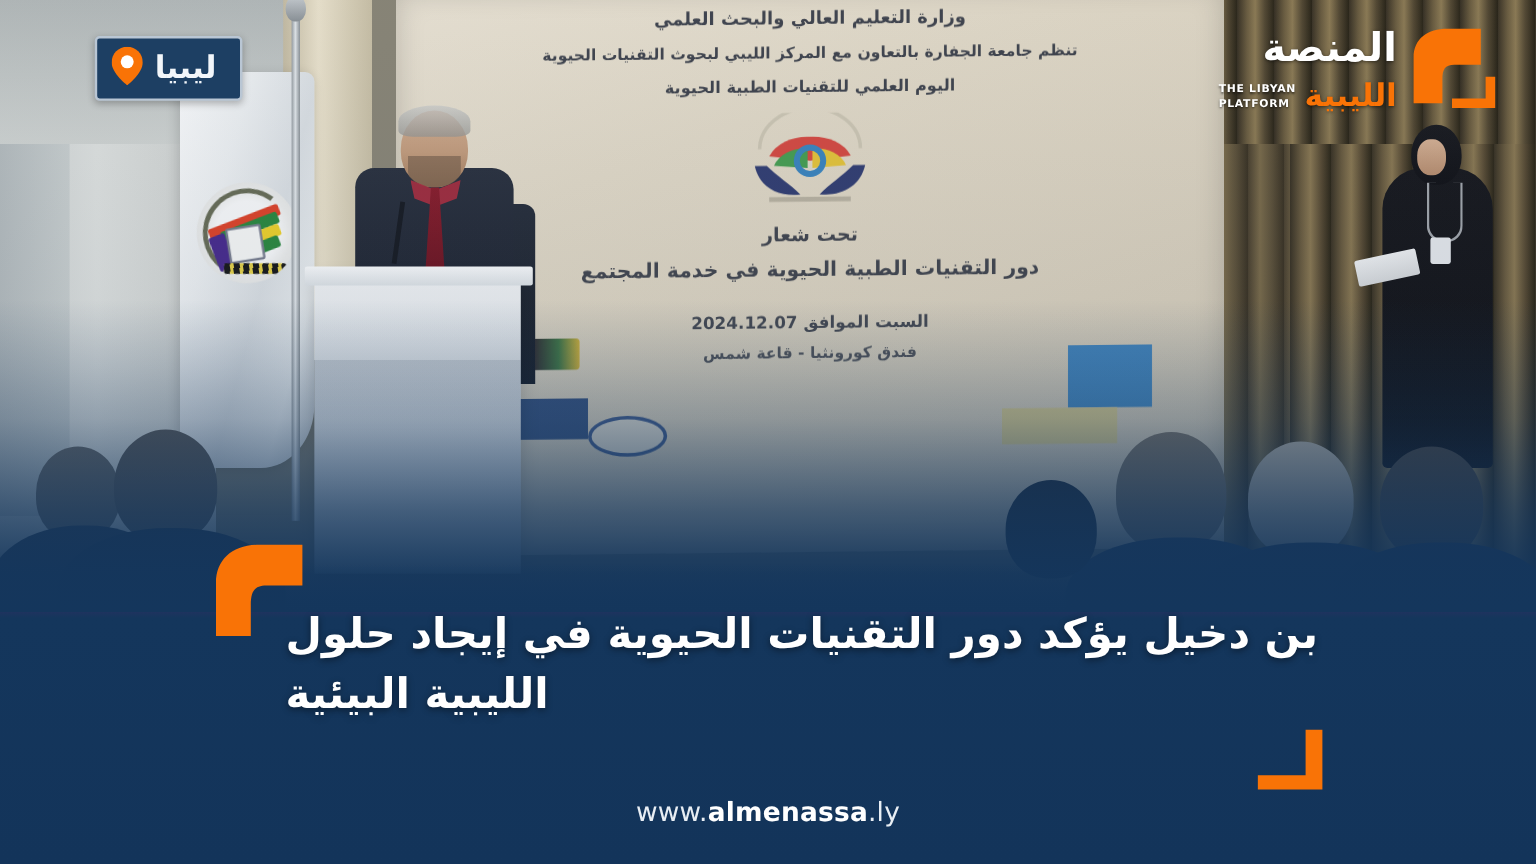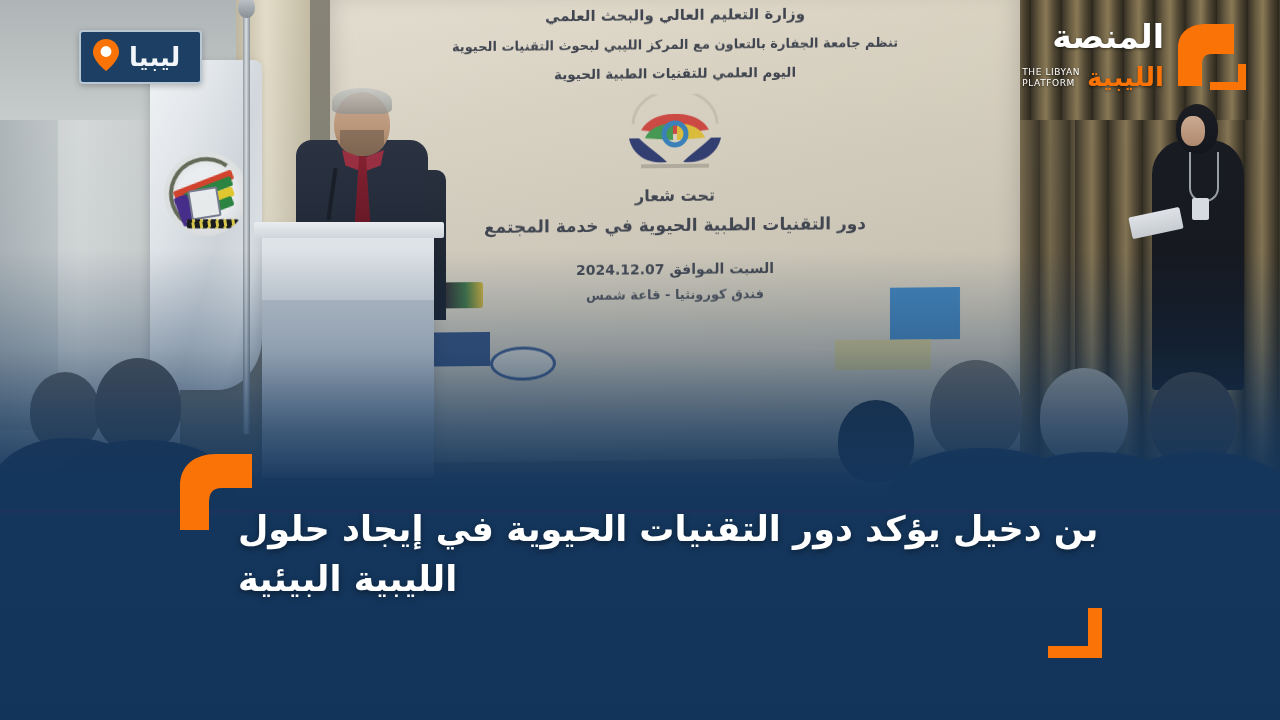--- a/index.html
+++ b/index.html
@@ -344,36 +344,36 @@
     font-size: 26px;
     font-weight: 700;
     letter-spacing: 2px;
     direction: rtl;
     line-height: 1;
   }
 
   
   .brand {
     position: absolute; right: 22px; top: 20px;
-    display: flex; align-items: flex-start; gap: 8px;
+    display: flex; align-items: center; gap: 8px;
     direction: rtl;
   }
   .brand-text { text-align: right; line-height: 1; }
   .brand-ar {
     color: #ffffff; font-size: 33px; font-weight: 700;
     letter-spacing: -1px;
     text-shadow: 0 1px 3px rgba(0,0,0,.5);
   }
   .brand-ar2 {
     color: #f97306; font-size: 26px; font-weight: 700;
     margin-top: 1px;
     text-shadow: 0 1px 3px rgba(0,0,0,.5);
   }
   .brand-en {
-    color: #ffffff; font-size: 9px; font-weight: 400;
+    color: #ffffff; font-size: 9px; font-weight: 700;
     letter-spacing: .6px; line-height: 1.25;
     direction: ltr; text-align: left;
     margin-top: 14px;
     text-shadow: 0 1px 2px rgba(0,0,0,.6);
   }
   .brand-sub-row { display: flex; align-items: flex-end; gap: 7px; direction: rtl; }
 
   
   .headline {
     position: absolute;
@@ -555,14 +555,17 @@
     <svg width="62" height="52" viewBox="0 0 62 52">
       <path d="M0 50 L0 38 L40 38 L40 0 L54 0 L54 50 Z" fill="#f97306"></path>
     </svg>
   </div>
 
   <div class="headline">
     <div>بن دخيل يؤكد دور التقنيات الحيوية في إيجاد حلول</div>
     <div>الليبية البيئية</div>
   </div>
 
+  <div class="url">
+    <span>www.</span><b>almenassa</b><span>.ly</span>
+  </div>
 
 </div>
 
 </body></html>

